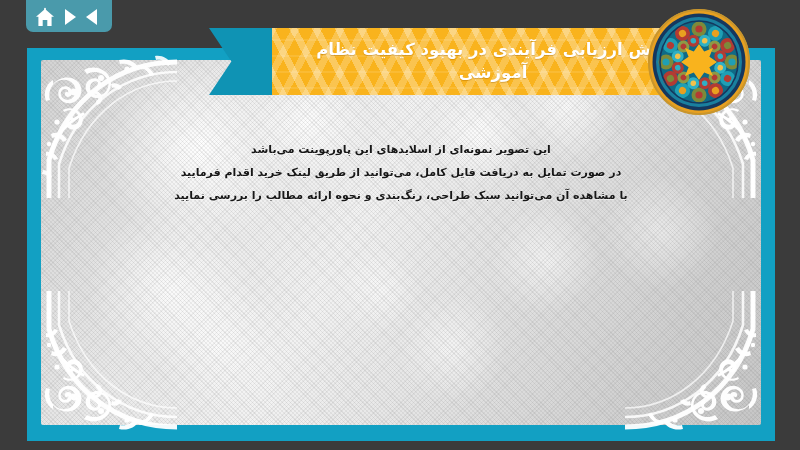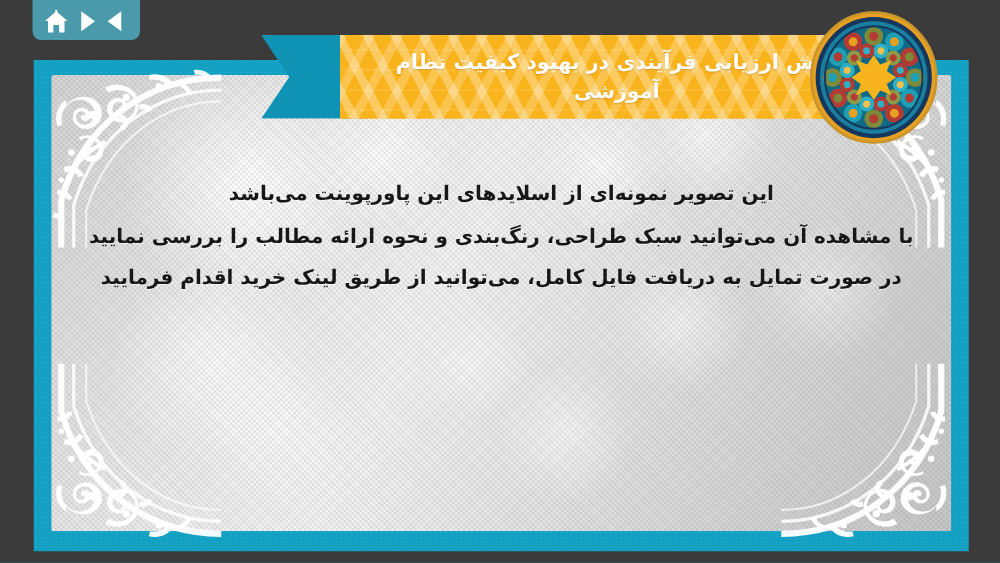--- a/index.html
+++ b/index.html
@@ -194,21 +194,21 @@
   
   #body-text {
     position: absolute;
     left: 26px;
     top: 78px;
     right: 26px;
     z-index: 25;
     direction: rtl;
     text-align: center;
     color: #171717;
-    font-size: 16px;
+    font-size: 11px;
     line-height: 2.1;
     font-weight: 600;
     text-shadow: 0 1px 0 rgba(255,255,255,.55);
   }
   #body-text p { white-space: nowrap; }
 </style>
 </head>
 <body>
 
 <div id="stage">
@@ -231,22 +231,22 @@
       </svg>
     </div>
   </div>
 
   <div id="slide">
 
     <div id="panel">
 
       <div id="body-text">
         <p>این تصویر نمونه‌ای از اسلایدهای این پاورپوینت می‌باشد</p>
+        <p>در صورت تمایل به دریافت فایل کامل، می‌توانید از طریق لینک خرید اقدام فرمایید</p>
         <p>با مشاهده آن می‌توانید سبک طراحی، رنگ‌بندی و نحوه ارائه مطالب را بررسی نمایید</p>
-        <p>در صورت تمایل به دریافت فایل کامل، می‌توانید از طریق لینک خرید اقدام فرمایید</p>
       </div>
 
     </div>
 
     <div class="corner" id="corner-tl">
       <svg viewBox="0 0 150 150" aria-hidden="true">
         <g fill="none" stroke="#ffffff" stroke-linecap="round">
           <path d="M150 14 C92 14 40 50 22 112 L22 150" stroke-width="5" opacity=".95"></path>
           <path d="M150 24 C98 24 50 58 32 116 L32 150" stroke-width="2.6" opacity=".85"></path>
           <path d="M150 33 C104 33 60 64 42 120 L42 150" stroke-width="1.6" opacity=".7"></path>

